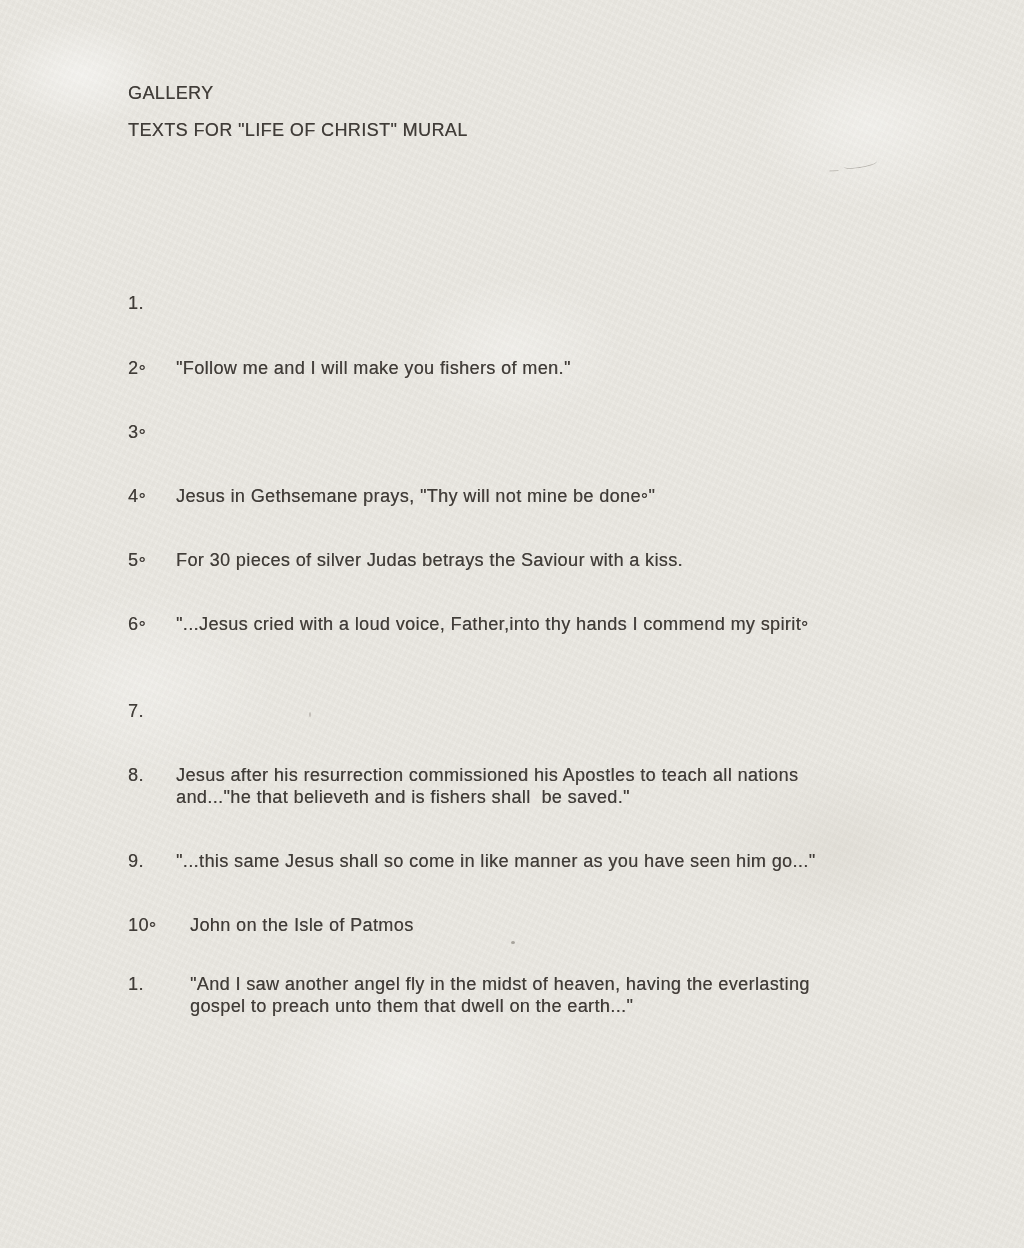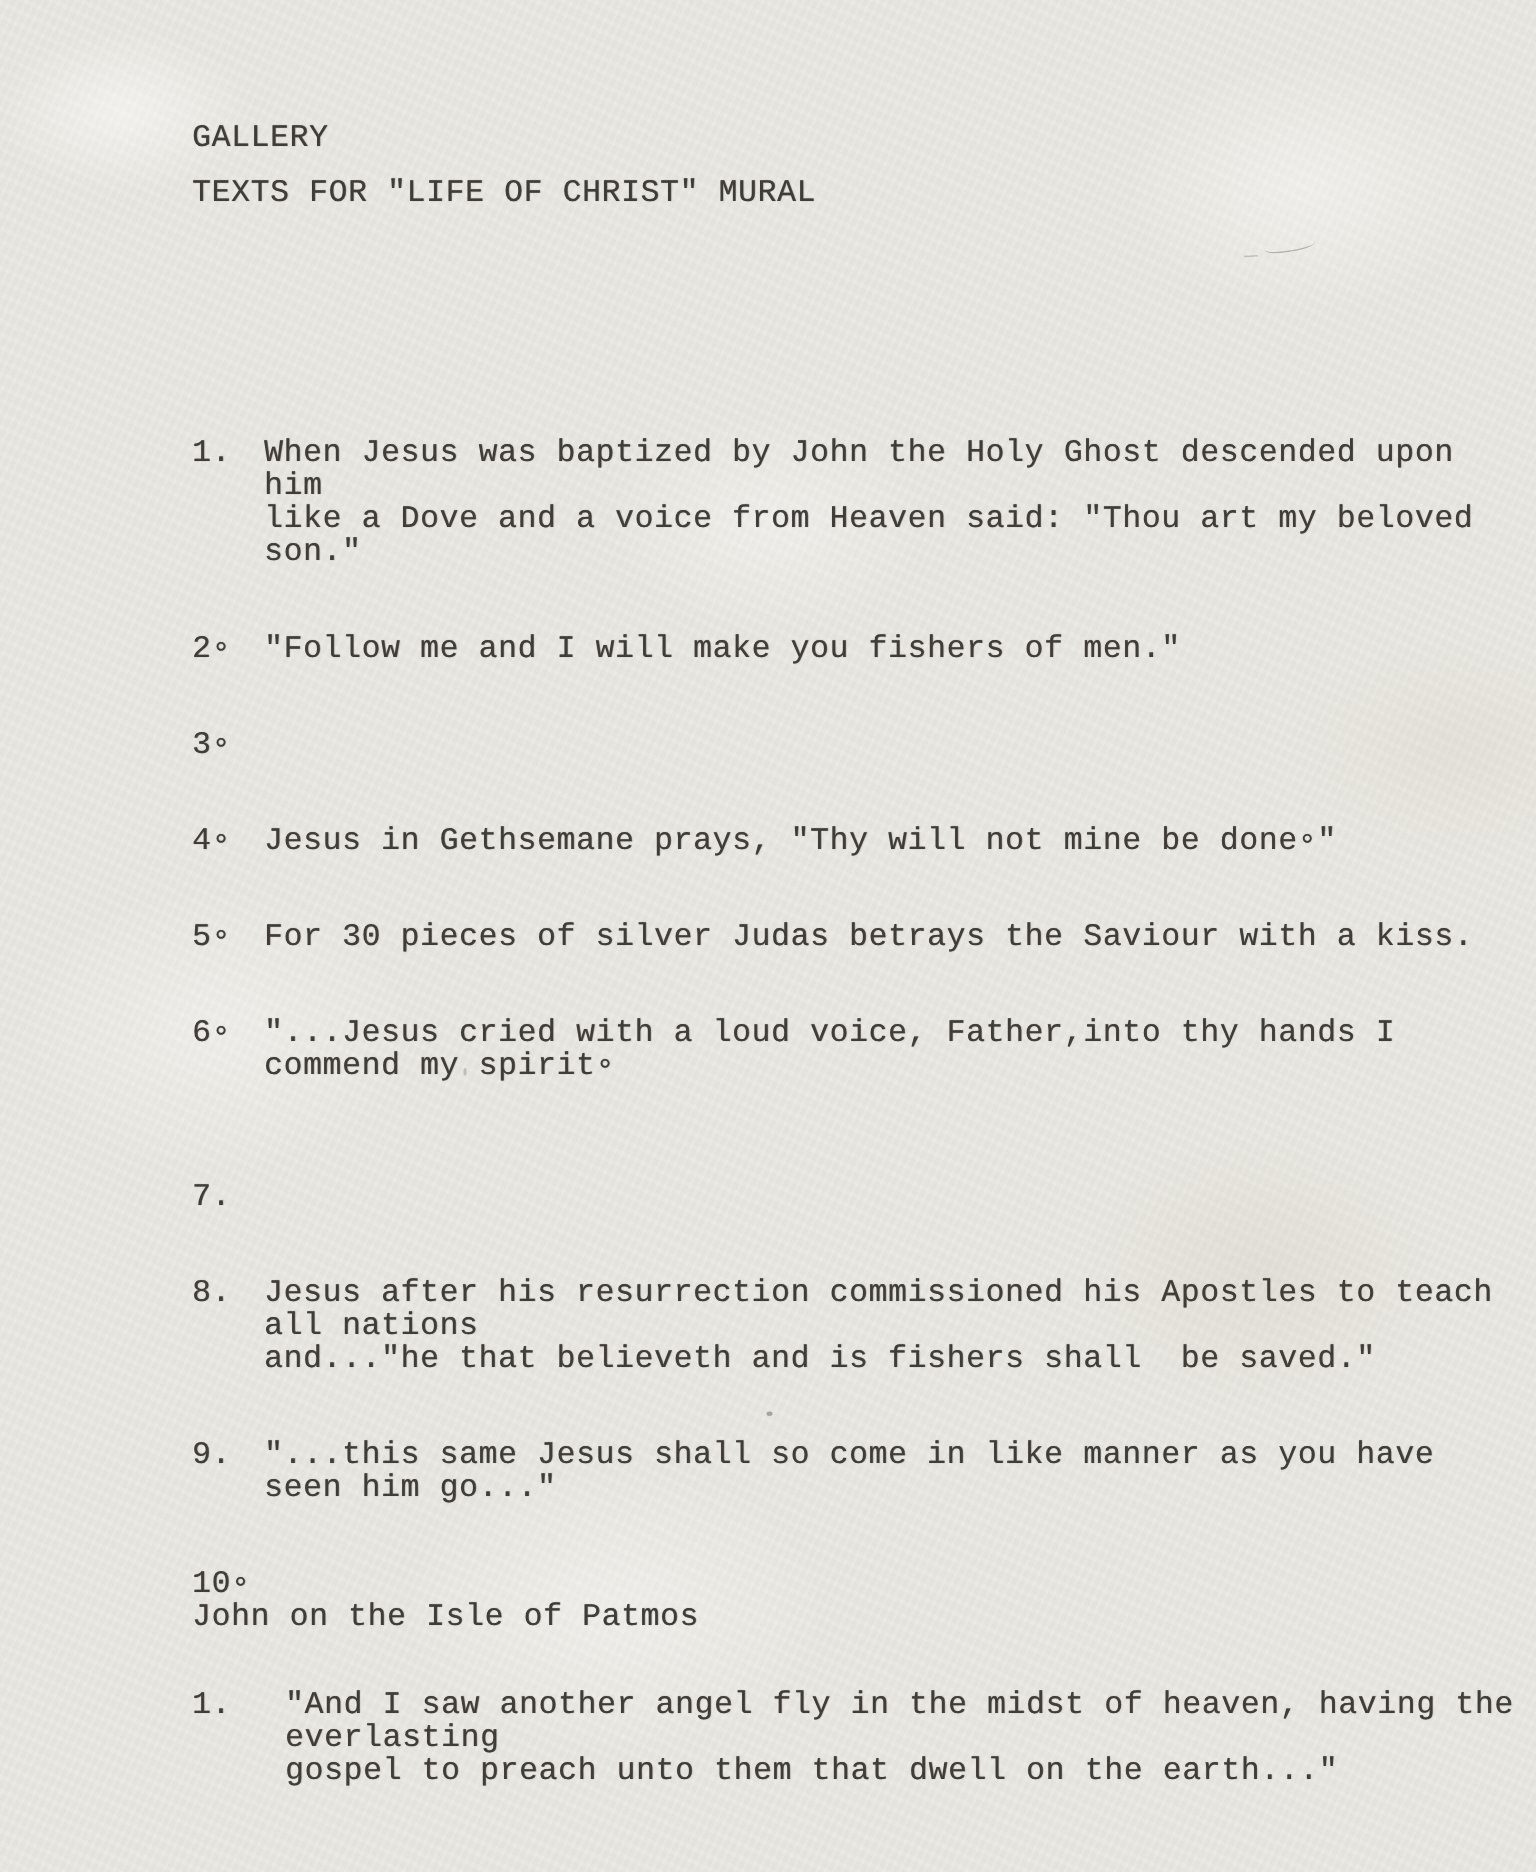--- a/index.html
+++ b/index.html
@@ -16,22 +16,22 @@
     background-image:
       radial-gradient(140px 90px at 8% 6%, rgba(255,255,255,0.45), transparent 60%),
       radial-gradient(200px 140px at 85% 10%, rgba(255,255,255,0.35), transparent 60%),
       radial-gradient(180px 120px at 50% 28%, rgba(255,255,255,0.30), transparent 60%),
       radial-gradient(220px 160px at 14% 55%, rgba(255,255,255,0.28), transparent 60%),
       radial-gradient(200px 150px at 82% 68%, rgba(205,201,191,0.28), transparent 60%),
       radial-gradient(240px 160px at 40% 86%, rgba(255,255,255,0.30), transparent 60%),
       radial-gradient(180px 120px at 95% 40%, rgba(210,206,196,0.25), transparent 60%),
       repeating-linear-gradient(115deg, rgba(255,255,255,0.05) 0 2px, rgba(172,167,157,0.04) 2px 5px),
       repeating-linear-gradient(25deg, rgba(255,255,255,0.04) 0 3px, rgba(172,167,157,0.03) 3px 8px);
-    font-family: Liberation Mono, monospace;
-    font-size: 21px;
+    font-family: Liberation Sans, sans-serif;
+    font-size: 18px;
     line-height: 22px;
     letter-spacing: 0.4px;
     color: #403c38;
     text-shadow: 0.3px 0.3px 0.6px rgba(64,58,52,0.65);
   }
   .header {
     position: absolute;
     left: 128px;
     top: 82px;
   }
@@ -42,21 +42,21 @@
     top: 292px;
     right: 14px;
   }
   .item {
     display: flex;
     align-items: flex-start;
     margin-bottom: 42px;
   }
   .item:nth-child(1) { margin-bottom: 43px; }
   .item:nth-child(6) { margin-bottom: 65px; }
-  .item:nth-child(10) { margin-bottom: 37px; flex-direction: column; }
+  .item:nth-child(10) { margin-bottom: 37px; }
   .num {
     flex: none;
     width: 48px;
     white-space: nowrap;
   }
   .item:nth-child(10) .num,
   .item:nth-child(11) .num { width: 62px; }
   .text {
     white-space: pre-wrap;
   }
@@ -102,22 +102,20 @@
 
   <div class="header">
     <div class="title-line1">GALLERY</div>
     <div class="title-line2">TEXTS FOR "LIFE OF CHRIST" MURAL</div>
   </div>
 
   <div class="list">
 
     <div class="item">
       <span class="num"><span>1</span><span class="mk">.</span></span>
-      <span class="text">When Jesus was baptized by John the Holy Ghost descended upon him
-like a Dove and a voice from Heaven said: "Thou art my beloved son."</span>
     </div>
 
     <div class="item">
       <span class="num"><span>2</span><span class="mk low">°</span></span>
       <span class="text">"Follow me and I will make you fishers of men."</span>
     </div>
 
     <div class="item">
       <span class="num"><span>3</span><span class="mk low">°</span></span>
     </div>

